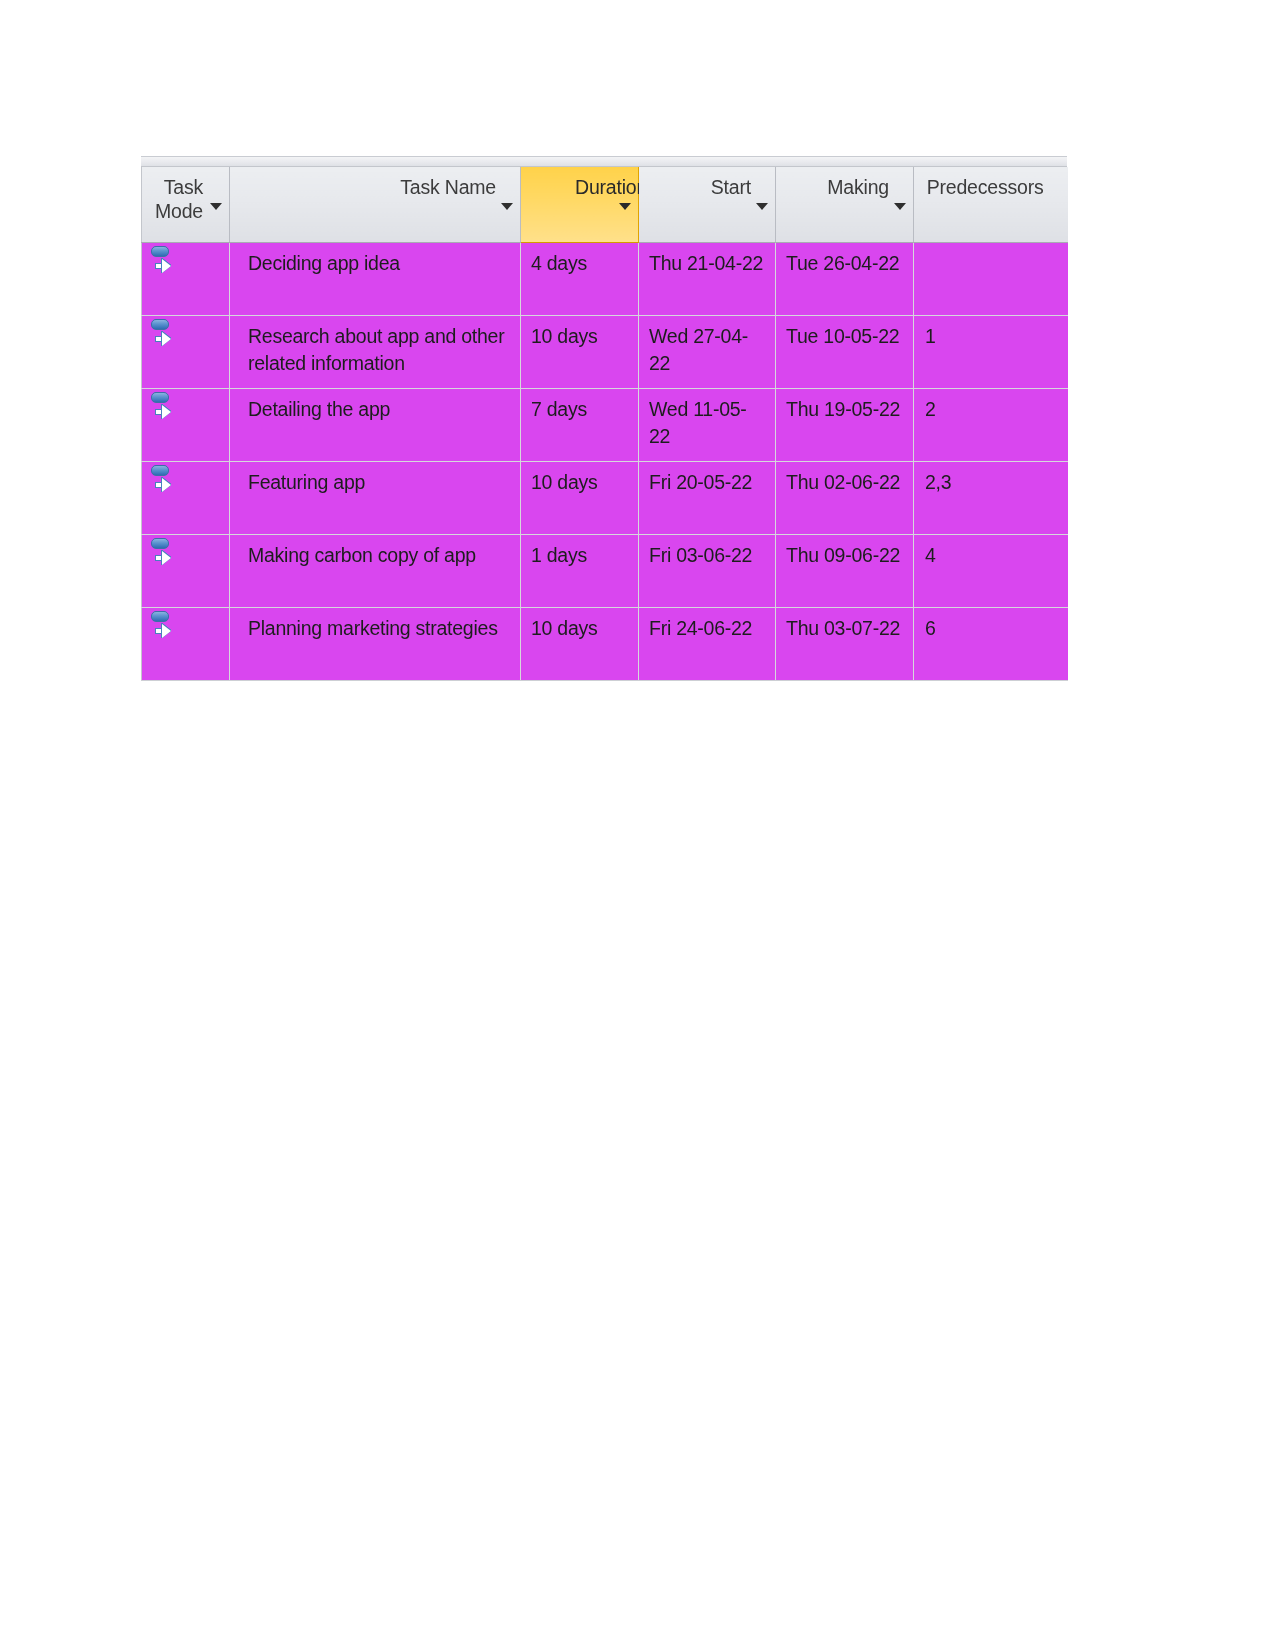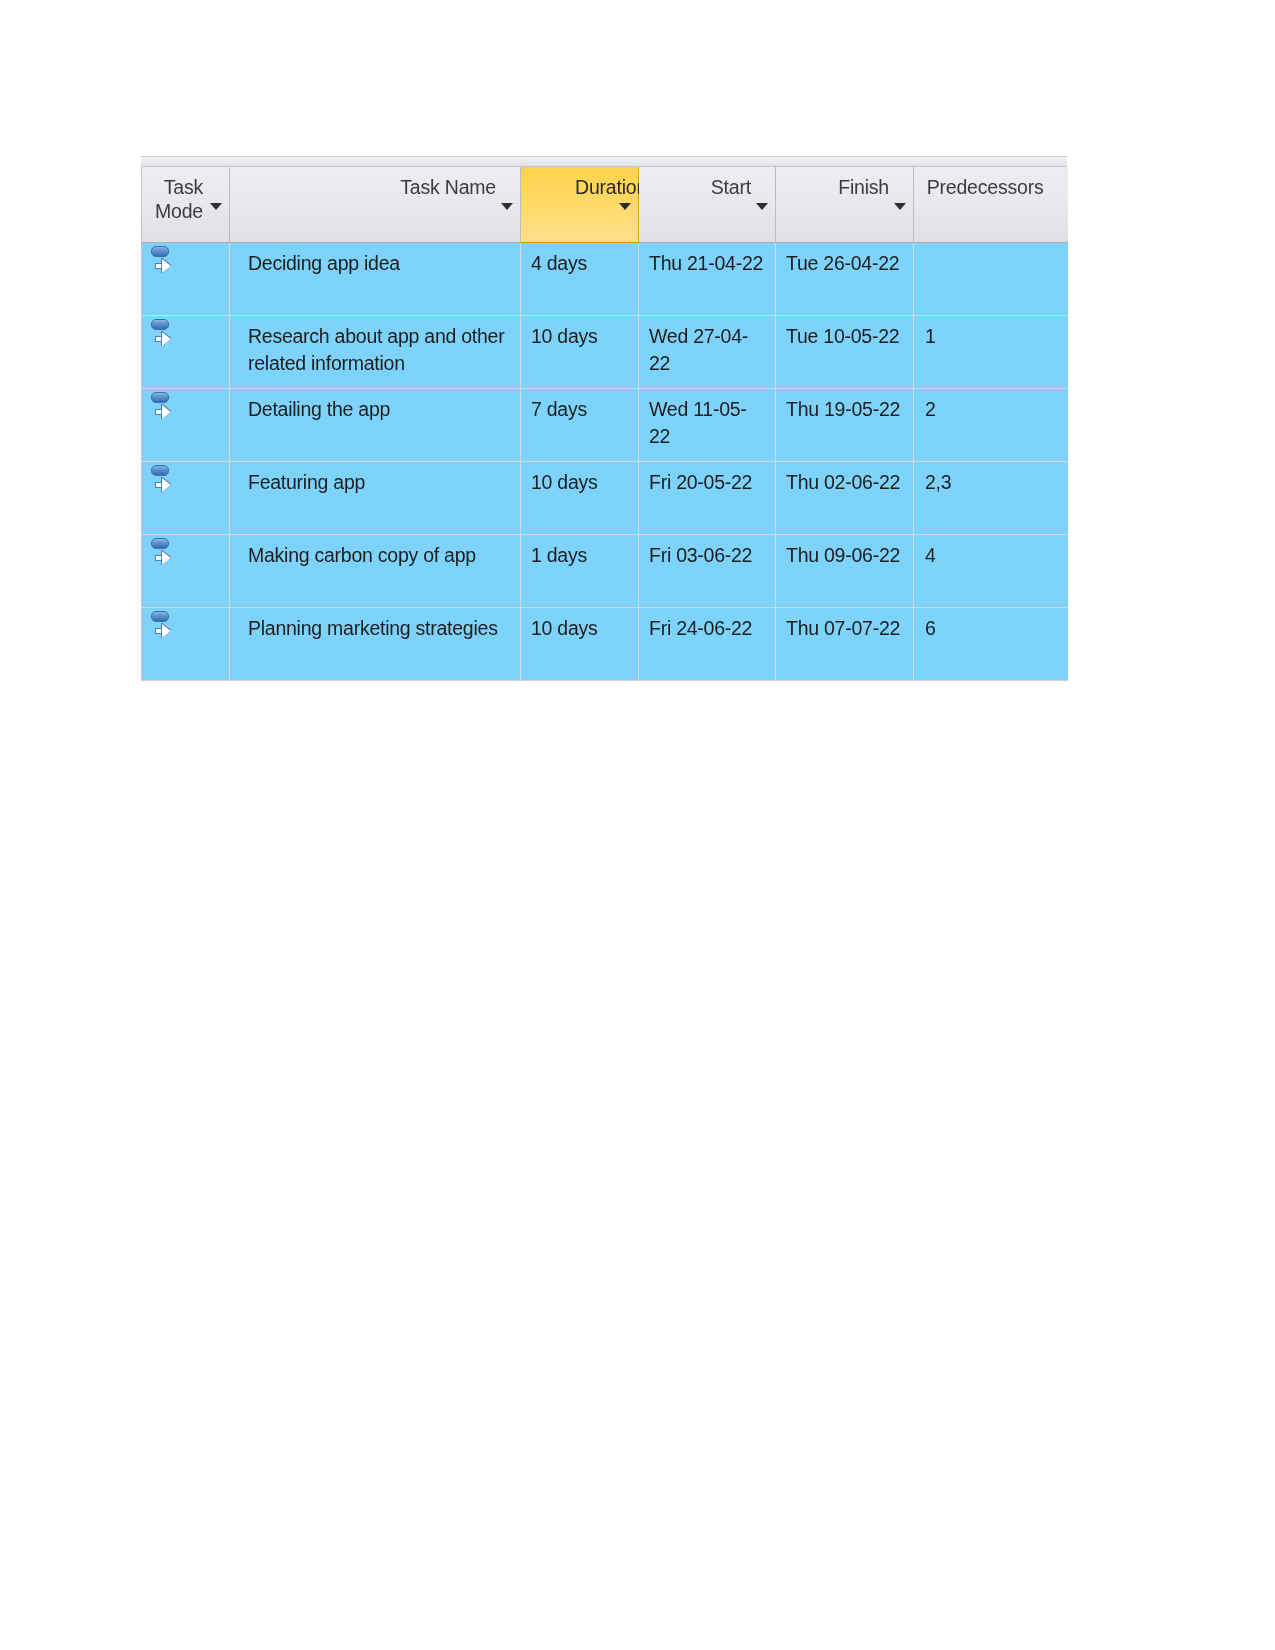--- a/index.html
+++ b/index.html
@@ -84,21 +84,21 @@
   }
   thead th.hl .hd-label { color: #2a2a2a; }
   thead th.hl .filter-arrow { border-top-color: #2a2a2a; }
 
   
   tbody td {
     border-right: 1px solid #d6d8dc;
     border-bottom: 1px solid #d6d8dc;
     vertical-align: top;
     padding: 0;
-    background: #7dd3fc;
+    background: #d946ef;
     height: 72px;
   }
   tbody tr:last-child td { border-bottom: 1px solid #cdcfd4; }
 
   td .cell {
     display: block;
     font-size: 19.5px;
     color: #1d1d1d;
     line-height: 1.36;
     padding: 7px 8px 0 18px;
@@ -192,21 +192,21 @@
         </th>
         <th class="hl">
           <span class="hd-label">Duration</span>
           <span class="filter-arrow"></span>
         </th>
         <th>
           <span class="hd-label">Start</span>
           <span class="filter-arrow"></span>
         </th>
         <th>
-          <span class="hd-label">Finish</span>
+          <span class="hd-label">Making</span>
           <span class="filter-arrow"></span>
         </th>
         <th class="c-clip">
           <span class="hd-label">Predecessors</span>
         </th>
       </tr>
     </thead>
 
     <tbody id="grid-body">
         <tr>
@@ -334,21 +334,21 @@
           <td class="c-name">
             <span class="cell">Planning marketing strategies</span>
           </td>
           <td class="c-duration">
             <span class="cell">10 days</span>
           </td>
           <td class="c-start">
             <span class="cell">Fri 24-06-22</span>
           </td>
           <td class="c-finish">
-            <span class="cell">Thu 07-07-22</span>
+            <span class="cell">Thu 03-07-22</span>
           </td>
           <td class="c-pred c-clip">
             <span class="cell">6</span>
           </td>
         </tr>
       </tbody>
   </table>
 </div>
 
 </body></html>

